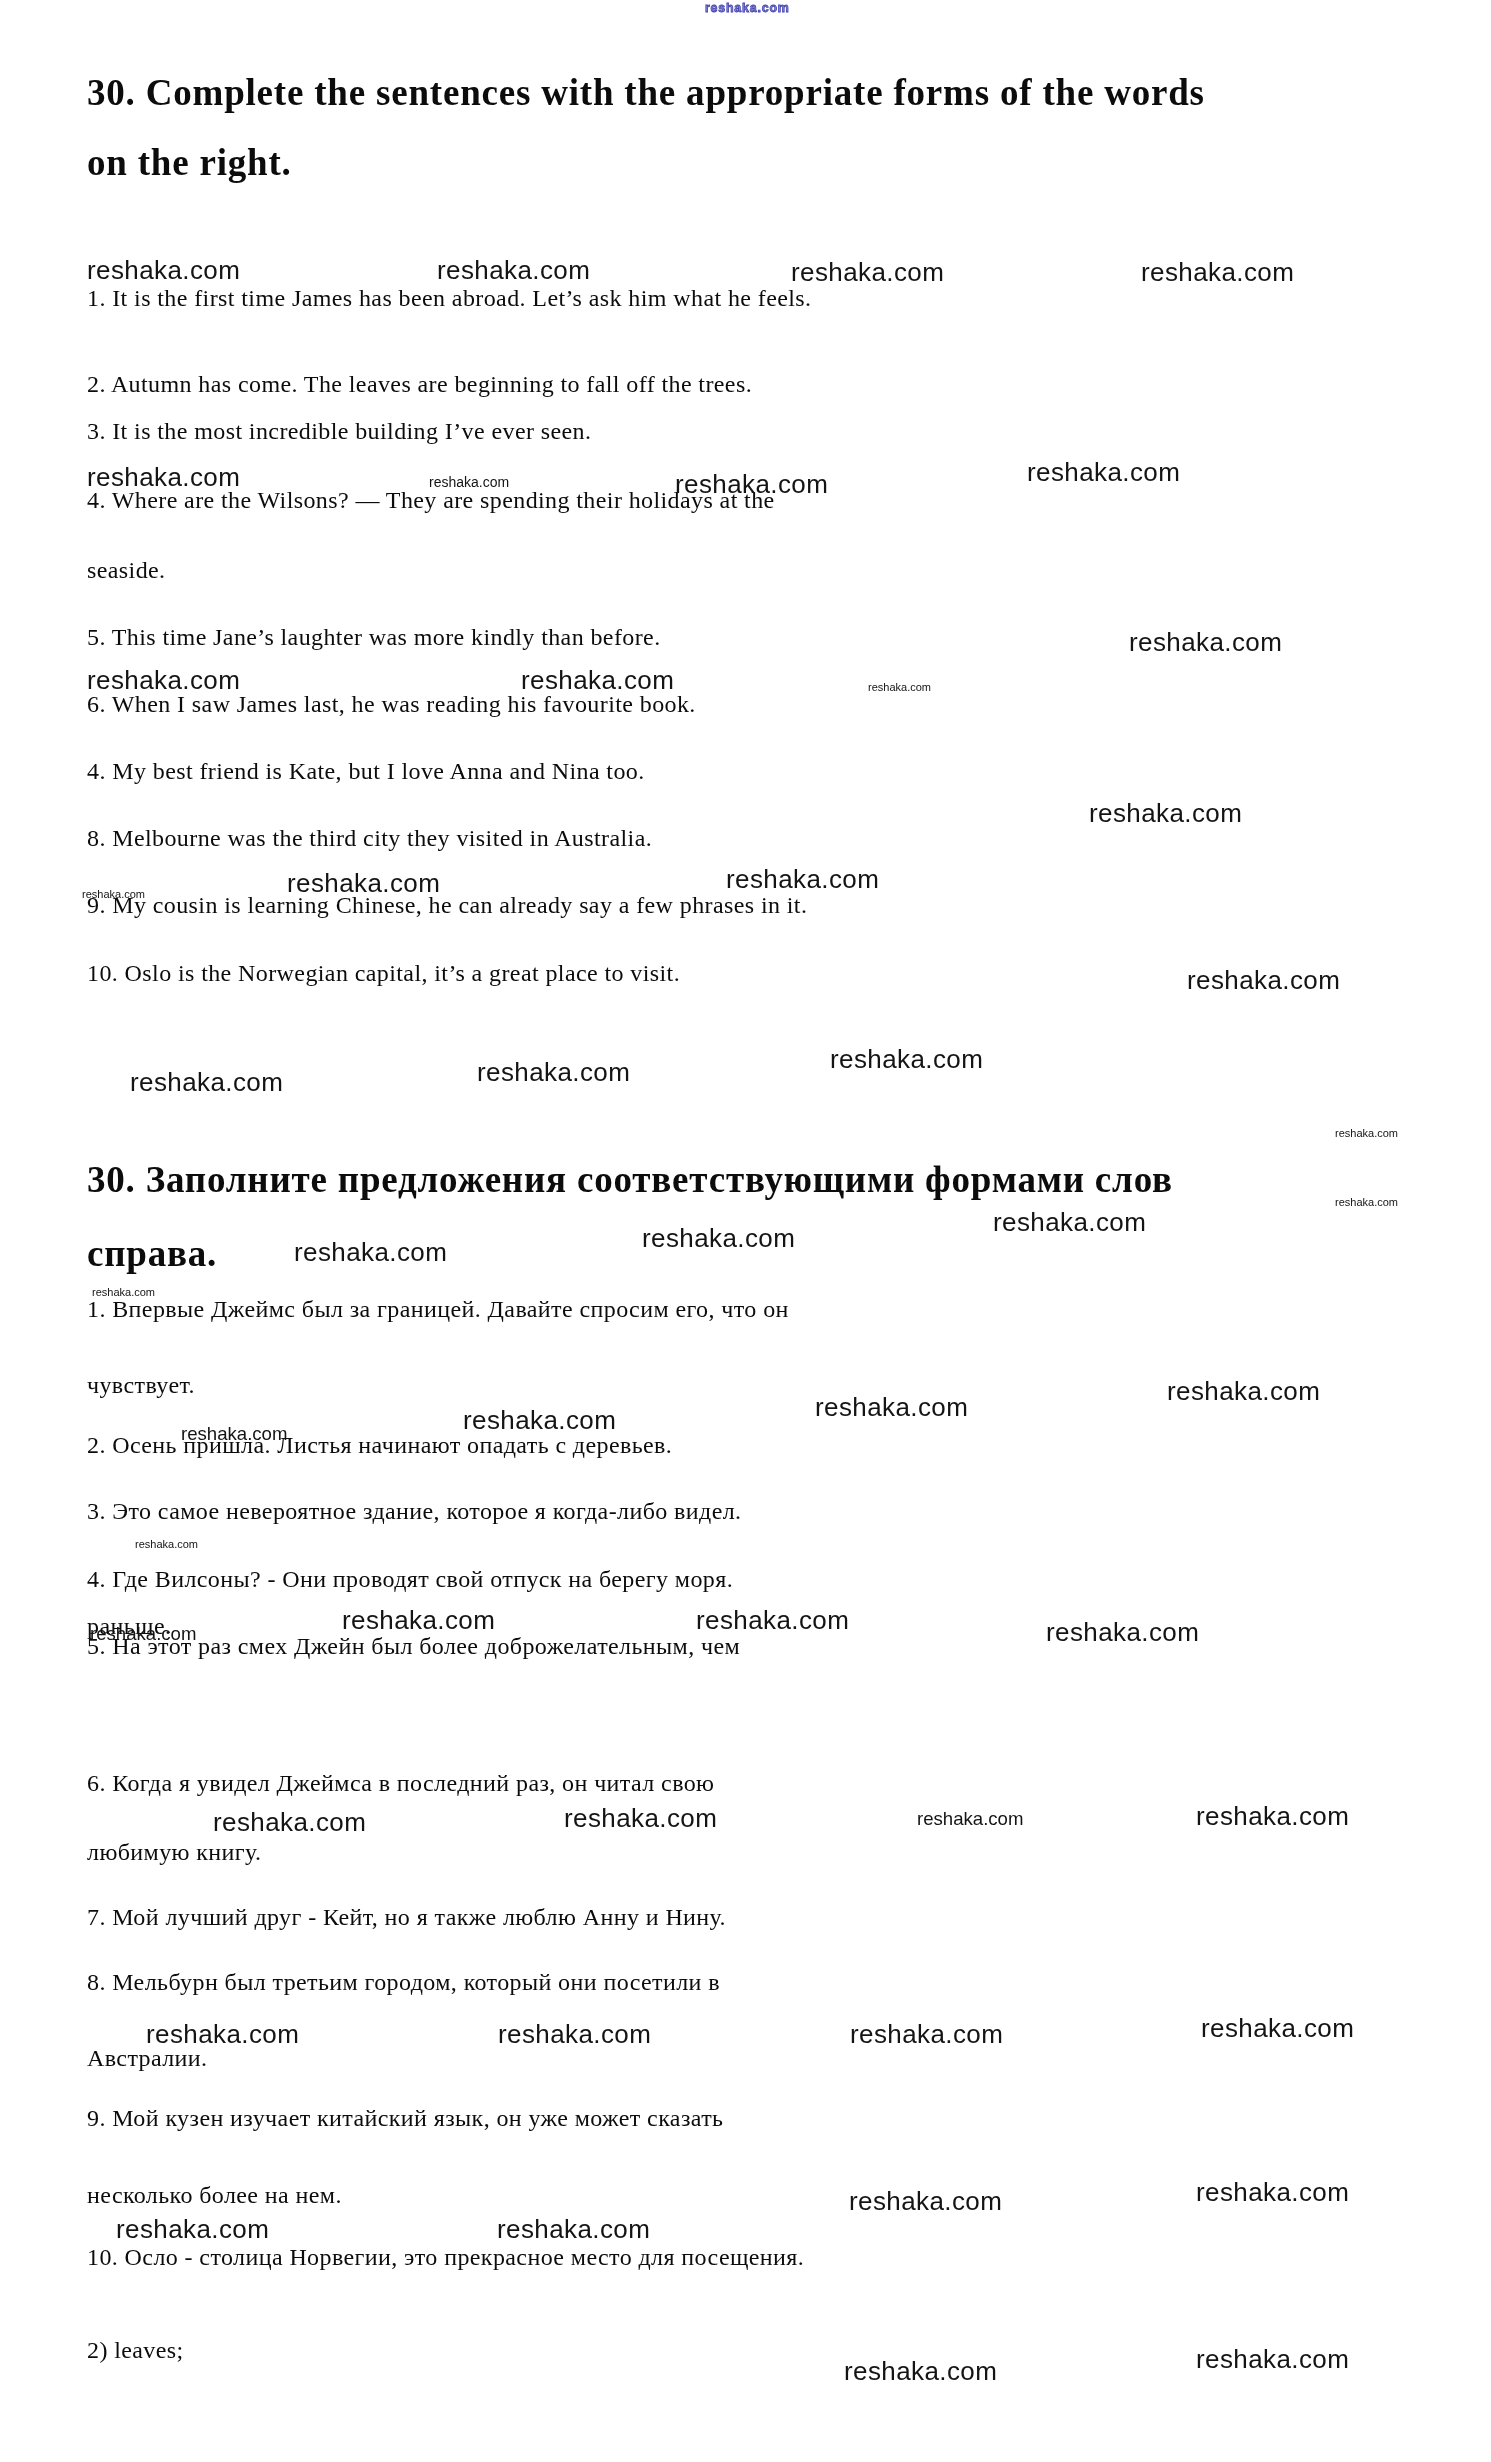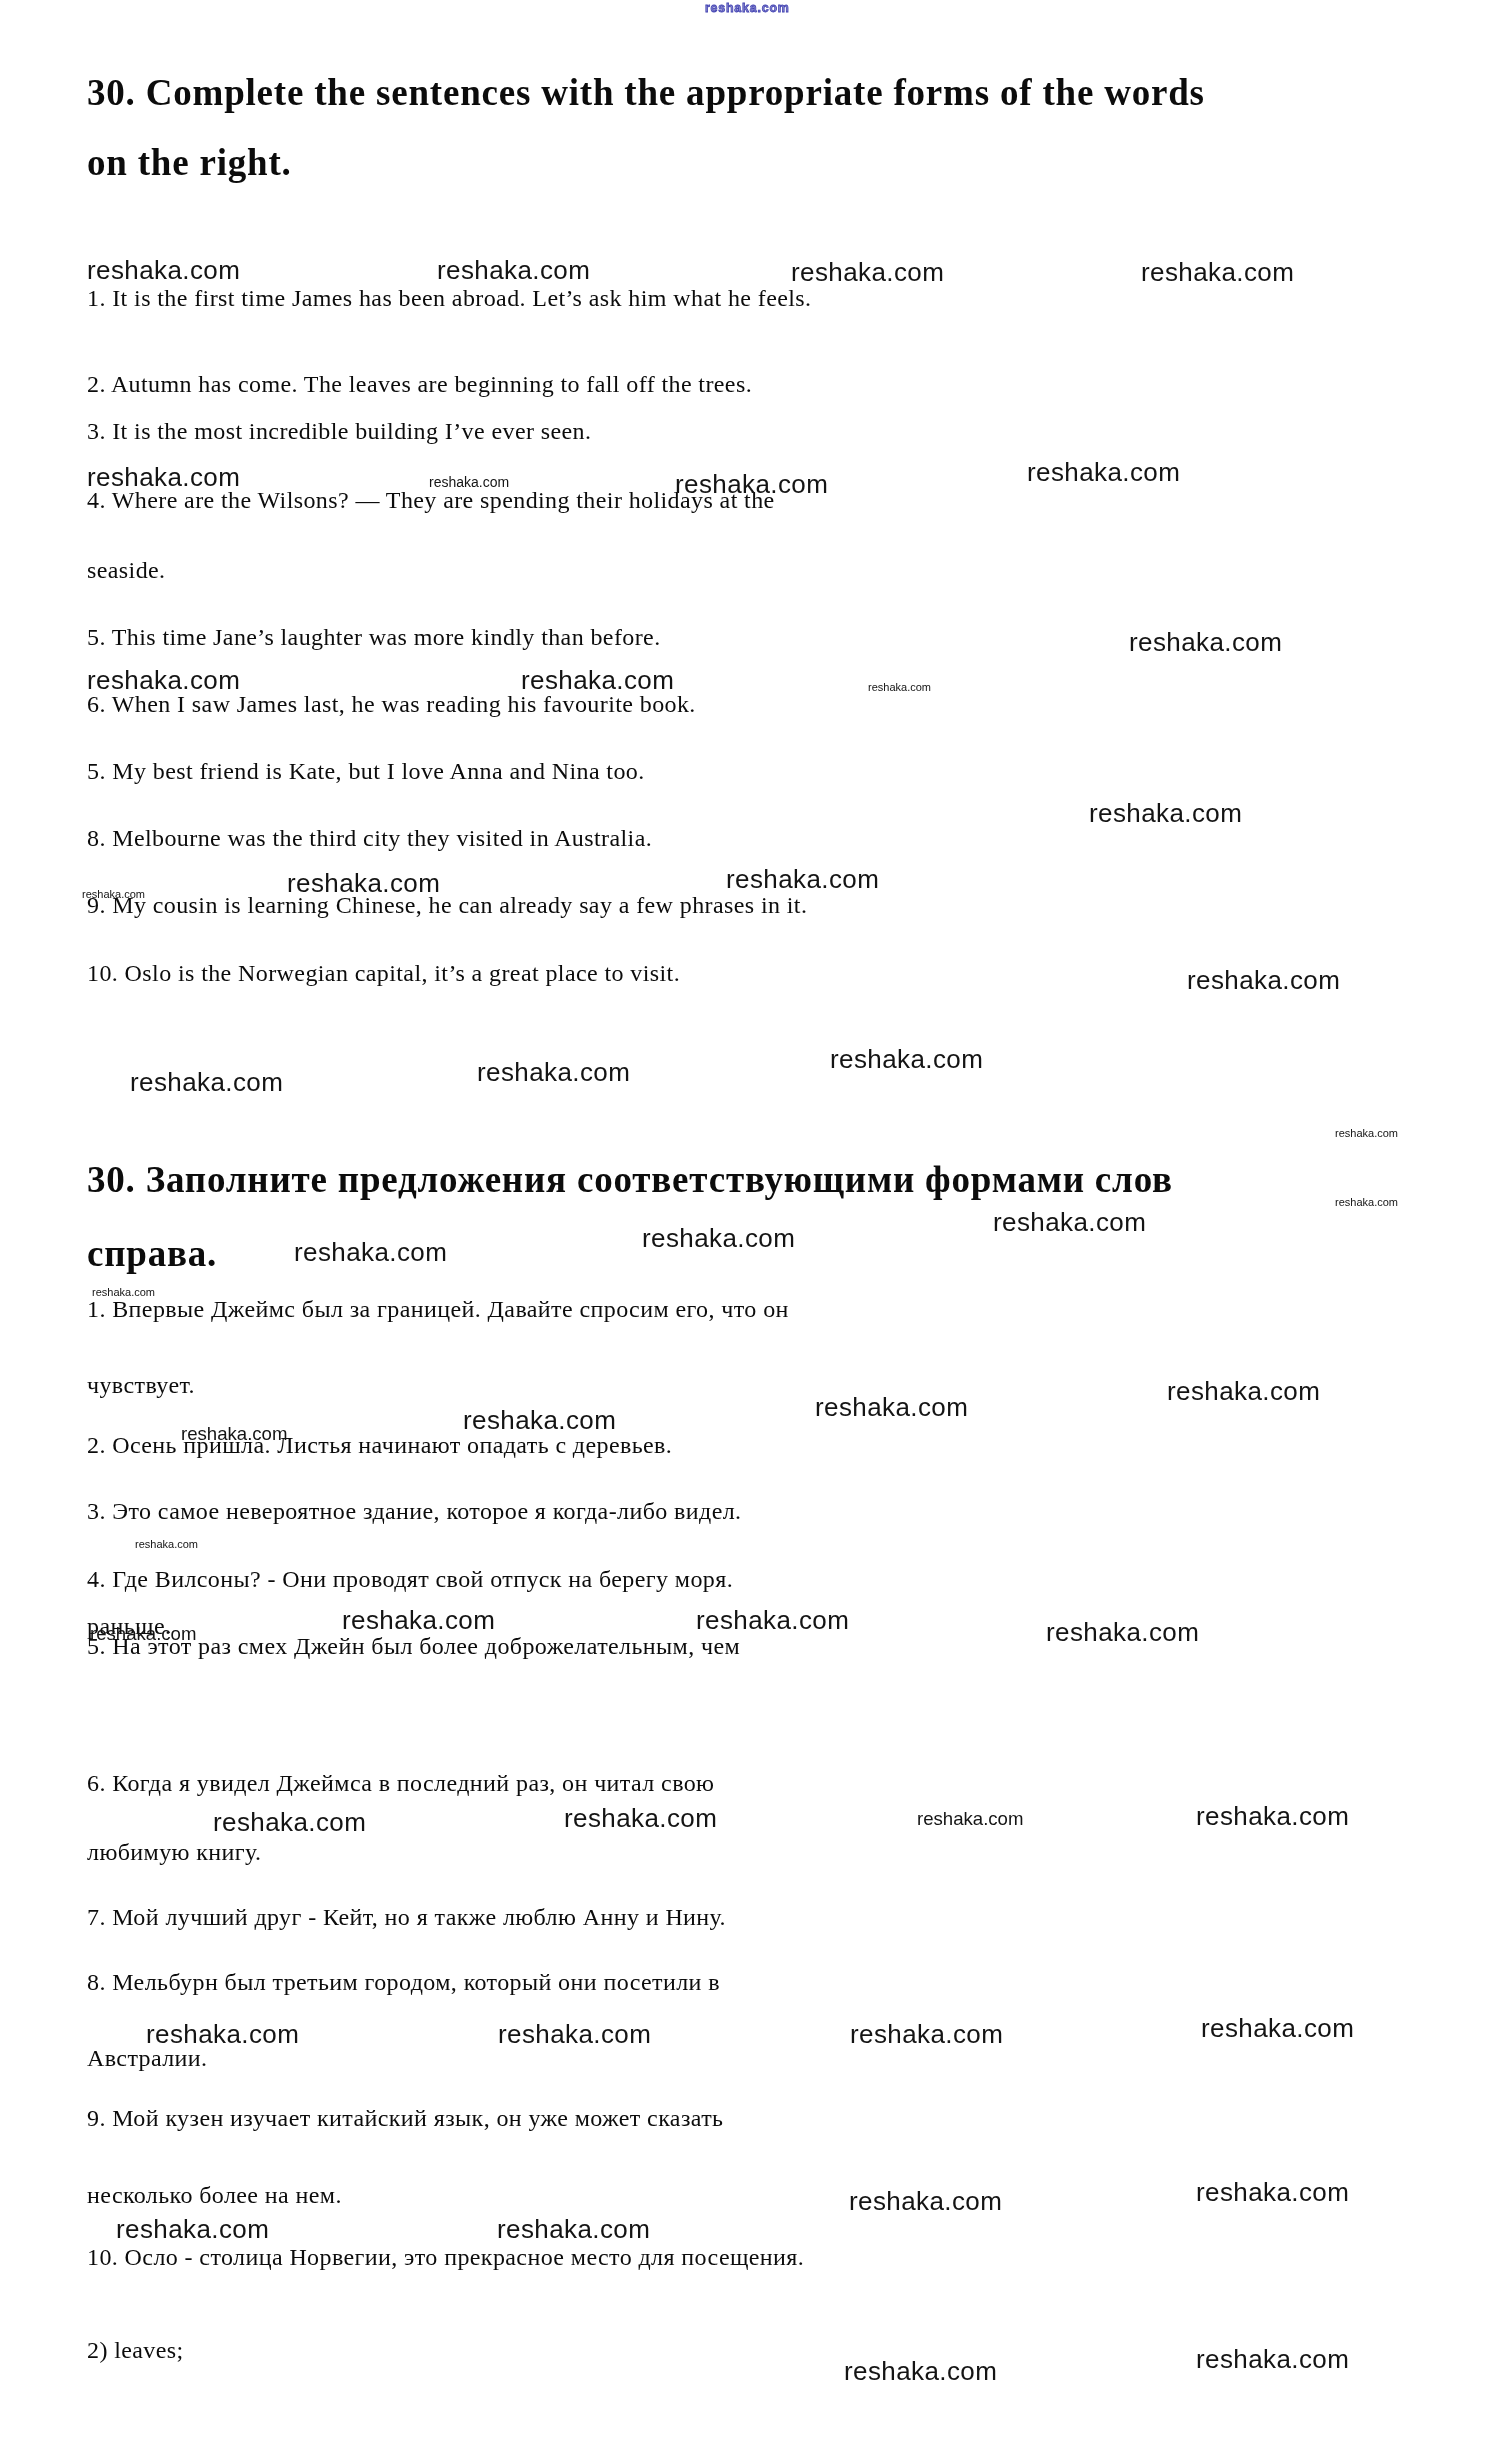--- a/index.html
+++ b/index.html
@@ -65,21 +65,21 @@
   <div class="h" style="top:74px">30. Complete the sentences with the appropriate forms of the words</div>
   <div class="h" style="top:144px">on the right.</div>
 
   <div class="ln" style="top:286px">1. It is the first time James has been abroad. Let’s ask him what he feels.</div>
   <div class="ln" style="top:372px">2. Autumn has come. The leaves are beginning to fall off the trees.</div>
   <div class="ln" style="top:419px">3. It is the most incredible building I’ve ever seen.</div>
   <div class="ln" style="top:488px">4. Where are the Wilsons? — They are spending their holidays at the</div>
   <div class="ln" style="top:558px">seaside.</div>
   <div class="ln" style="top:625px">5. This time Jane’s laughter was more kindly than before.</div>
   <div class="ln" style="top:692px">6. When I saw James last, he was reading his favourite book.</div>
-  <div class="ln" style="top:759px">5. My best friend is Kate, but I love Anna and Nina too.</div>
+  <div class="ln" style="top:759px">4. My best friend is Kate, but I love Anna and Nina too.</div>
   <div class="ln" style="top:826px">8. Melbourne was the third city they visited in Australia.</div>
   <div class="ln" style="top:893px">9. My cousin is learning Chinese, he can already say a few phrases in it.</div>
   <div class="ln" style="top:961px">10. Oslo is the Norwegian capital, it’s a great place to visit.</div>
 
   <div class="h" style="top:1161px">30. Заполните предложения соответствующими формами слов</div>
   <div class="h" style="top:1235px">справа.</div>
 
   <div class="ln" style="top:1297px">1. Впервые Джеймс был за границей. Давайте спросим его, что он</div>
   <div class="ln" style="top:1373px">чувствует.</div>
   <div class="ln" style="top:1433px">2. Осень пришла. Листья начинают опадать с деревьев.</div>

